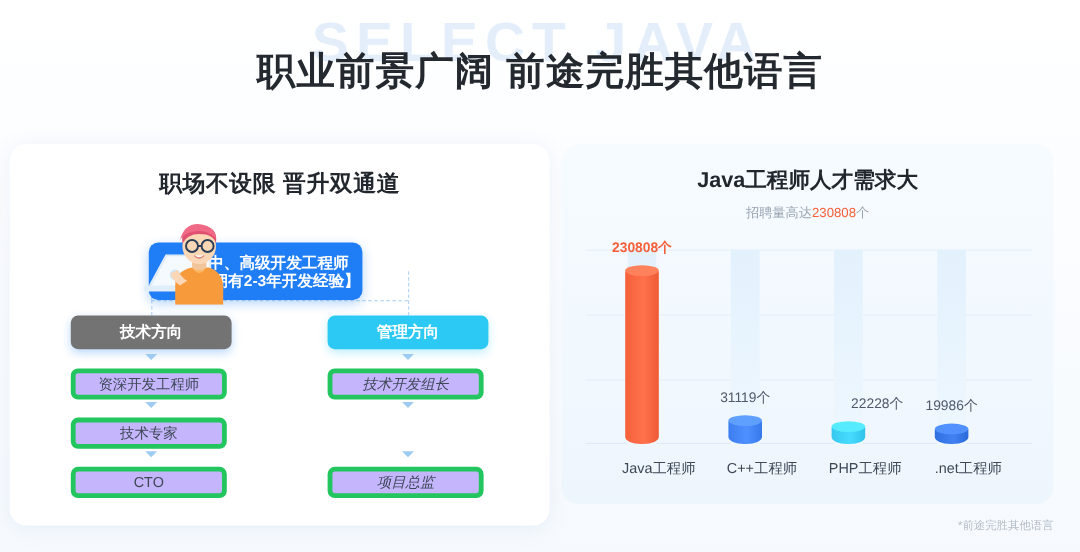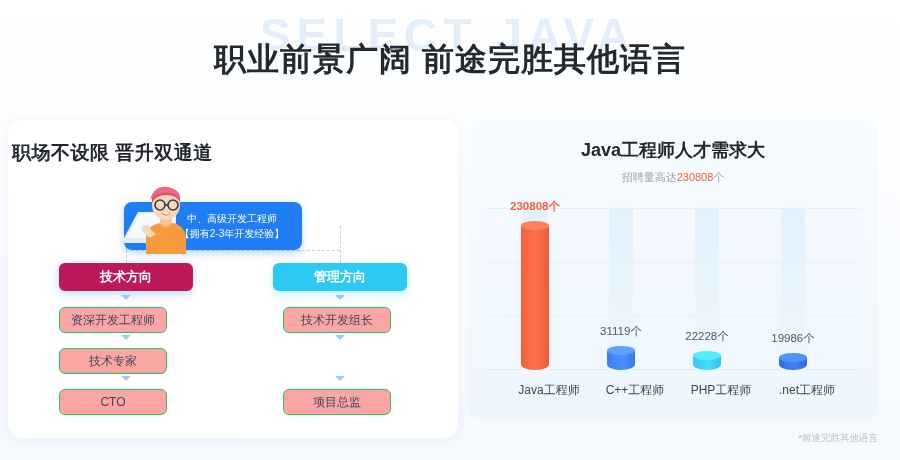--- a/index.html
+++ b/index.html
@@ -34,21 +34,21 @@
   
   #left-card {
     position: absolute; left: 8px; top: 120px;
     width: 450px; height: 318px;
     background: #ffffff;
     border-radius: 14px;
     box-shadow: 0 2px 16px rgba(140,165,200,.13);
   }
   #left-title-wrap {
     position: absolute; left: 0; top: 20px; width: 450px;
-    text-align: left;
+    text-align: center;
   }
   #left-title {
     display: inline-block;
     position: relative;
     font-size: 19px; font-weight: 700; color: #22272e;
     letter-spacing: .5px;
     padding: 0 4px;
     white-space: nowrap;
   }
   #left-title::after {
@@ -62,57 +62,57 @@
     width: 178px; height: 48px;
     background: #1f7df5;
     border-radius: 8px;
     box-shadow: 0 3px 9px rgba(31,125,245,.3);
   }
   #role-lines {
     position: absolute; left: 38px; top: 0; width: 140px; height: 48px;
     display: flex; flex-direction: column; justify-content: center; align-items: center;
     color: #fff;
   }
-  .role-line { font-size: 10px; font-weight: 400; line-height: 15px; white-space: nowrap; }
+  .role-line { font-size: 13px; font-weight: 700; line-height: 15px; white-space: nowrap; }
 
   
   #avatar {
     position: absolute; left: 108px; top: 62px;
     width: 86px; height: 72px;
   }
 
   
   .dash-v { position: absolute; border-left: 1px dashed #b9d7f4; }
   .dash-h { position: absolute; border-top: 1px dashed #b9d7f4; }
 
   
   .branch-btn {
     position: absolute; top: 143px;
     width: 134px; height: 28px;
     border-radius: 6px;
     color: #fff; font-size: 13px; font-weight: 700;
     display: flex; align-items: center; justify-content: center;
     white-space: nowrap;
   }
-  #branch-tech { left: 51px; background: #be185d; box-shadow: 0 3px 8px rgba(31,125,245,.3); }
+  #branch-tech { left: 51px; background: #737373; box-shadow: 0 3px 8px rgba(31,125,245,.3); }
   #branch-mgmt { left: 265px; background: #2cc9f5; box-shadow: 0 3px 8px rgba(44,201,245,.3); }
 
   
   .chain-item {
     position: absolute;
-    width: 108px; height: 26px;
-    background: #fca5a5;
-    border: 1px solid #22c55e;
+    width: 130px; height: 26px;
+    background: #c4b5fd;
+    border: 4px solid #22c55e;
     border-radius: 6px;
     color: #3e4856; font-size: 12px;
     display: flex; align-items: center; justify-content: center;
     white-space: nowrap;
   }
   .chain-col-l { left: 51px; }
-  .chain-col-r { left: 275px; }
+  .chain-col-r { left: 265px; font-style: italic; }
   .row-1 { top: 187px; }
   .row-2 { top: 228px; }
   .row-3 { top: 269px; }
 
   .caret {
     position: absolute;
     width: 0; height: 0;
     border-left: 5px solid transparent;
     border-right: 5px solid transparent;
     border-top: 5px solid #9ecbf2;
@@ -291,21 +291,21 @@
             <div class="bar-label" style="bottom: 156px; color: rgb(244, 96, 58); font-weight: 700;">230808个</div>
           </div>
           <div class="bar-group" style="left: 119px; width: 28px; height: 49px;">
             <div class="bar-body" style="height: 19px; background: linear-gradient(90deg, rgb(61, 126, 240) 0%, rgb(79, 144, 255) 55%, rgb(55, 120, 234) 100%);"></div>
             <div class="bar-top" style="bottom: 15px; background: rgb(95, 160, 255);"></div>
             <div class="bar-label" style="bottom: 31px; color: rgb(80, 88, 106); font-weight: 400;">31119个</div>
           </div>
           <div class="bar-group" style="left: 205px; width: 28px; height: 44px;">
             <div class="bar-body" style="height: 14px; background: linear-gradient(90deg, rgb(53, 201, 239) 0%, rgb(71, 219, 255) 55%, rgb(47, 195, 233) 100%);"></div>
             <div class="bar-top" style="bottom: 10px; background: rgb(87, 235, 255);"></div>
-            <div class="bar-label" style="bottom: 26px; color: rgb(80, 88, 106); font-weight: 400;">22228个</div>
+            <div class="bar-label" style="bottom: 26px; color: rgb(80, 88, 106); font-weight: 400; margin-left: 24px;">22228个</div>
           </div>
           <div class="bar-group" style="left: 291px; width: 28px; height: 42px;">
             <div class="bar-body" style="height: 12px; background: linear-gradient(90deg, rgb(47, 111, 224) 0%, rgb(65, 129, 242) 55%, rgb(41, 105, 218) 100%);"></div>
             <div class="bar-top" style="bottom: 8px; background: rgb(81, 145, 255);"></div>
             <div class="bar-label" style="bottom: 24px; color: rgb(80, 88, 106); font-weight: 400;">19986个</div>
           </div>
         </div>
       <div id="cats">
           <div class="cat-label" style="left: 47px;">Java工程师</div>
           <div class="cat-label" style="left: 133px;">C++工程师</div>

